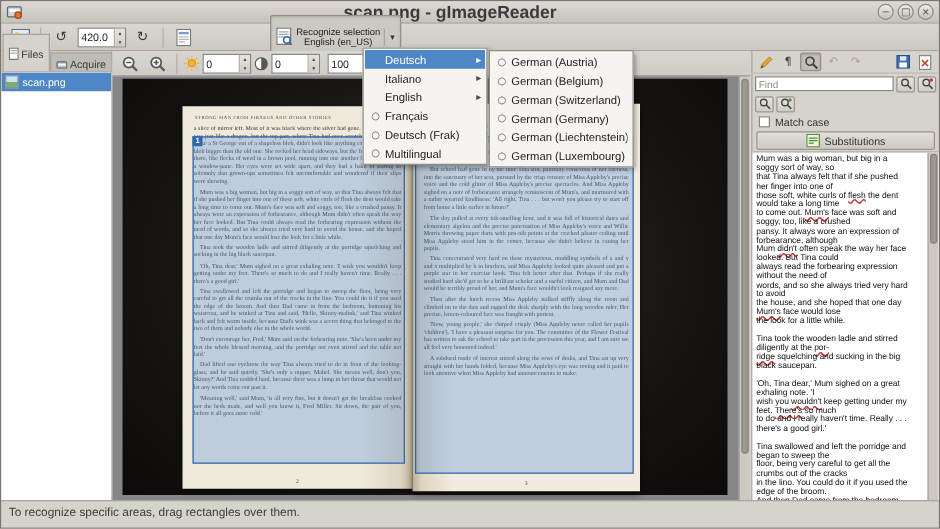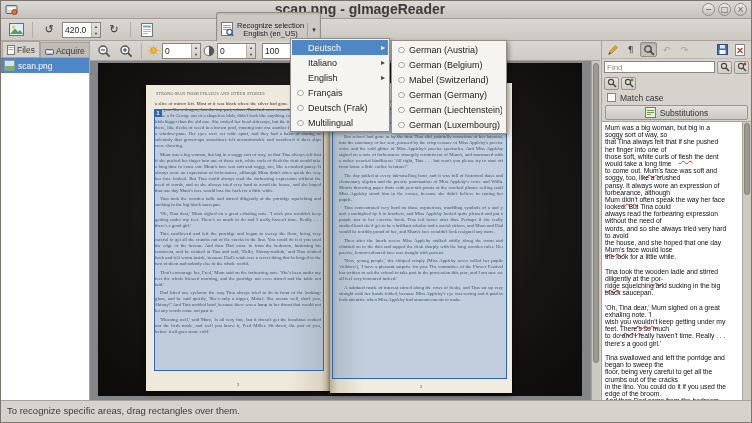--- a/index.html
+++ b/index.html
@@ -22,21 +22,21 @@
   .spinbtns{width:9px;border-left:1px solid #b5b1aa;display:flex;flex-direction:column;background:linear-gradient(#e6e3de,#d0ccc6);}
   .spinbtns span{flex:1;font-size:4px;line-height:7px;text-align:center;color:#444;}
   .recbtn{margin-left:56px;height:36px;display:flex;align-items:center;gap:3px;padding:0 4px;border:1px solid #938f88;background:#ccc8c2;border-radius:2px;box-shadow:inset 0 1px 2px rgba(0,0,0,.12);}
   .rectext{font-size:7.5px;line-height:8px;text-align:center;color:#222;}
   .recarrow{font-size:7px;color:#333;border-left:1px solid #a8a49d;padding-left:4px;height:14px;display:flex;align-items:center;}
 
   
   .leftpane{position:absolute;left:0;top:40px;width:89px;bottom:22px;background:#d6d2cc;border-right:1px solid #a8a49d;}
   .tabbar{height:17px;display:flex;align-items:flex-end;background:#c6c2bc;border-bottom:1px solid #a8a49d;padding-left:1px;}
   .tab{font-size:8.5px;color:#3a3a3a;padding:2px 4px 1px;border:1px solid #a8a49d;border-bottom:none;background:#bfbbb5;display:flex;gap:2px;align-items:center;height:15px;}
-  .tab.active{background:#d6d2cc;height:16px;}
+  .tab.active{background:#d6d2cc;height:30px;}
   .filelist{position:absolute;left:0;top:17px;right:0;bottom:0;background:#fff;overflow:hidden;}
   .filerow{height:15px;display:flex;align-items:center;gap:3px;padding:0 3px;font-size:8.5px;color:#222;}
   .filerow.sel{background:#4f86c6;color:#fff;}
   .fthumb{width:11px;height:11px;background:#fff;border:1px solid #8f9aa8;background:linear-gradient(#cfe3f5 55%,#7fb069 55%);flex:0 0 auto;}
 
   .centerpane{position:absolute;left:89px;top:40px;width:510px;bottom:22px;background:#d6d2cc;}
   .toolbar2{height:20px;display:flex;align-items:center;gap:2px;padding:0 4px;border-bottom:1px solid #a8a49d;background:linear-gradient(#d9d6d1,#cfcbc5);}
   .tbtn2{width:20px;height:18px;display:flex;align-items:center;justify-content:center;background:none;border:none;padding:0;}
   .canvas{position:absolute;left:0;top:20px;right:0;bottom:0;background:#85868a;overflow:hidden;}
   .photo{position:absolute;left:8px;top:2px;width:484px;height:333px;background:radial-gradient(ellipse at 50% 45%,#3a3733,#171513 62%,#0c0b0a);}
@@ -397,21 +397,21 @@
       <div class="mitem">
         <span class="mind">○</span>
         <span class="mlab">German (Austria)</span>
       </div>
       <div class="mitem">
         <span class="mind">○</span>
         <span class="mlab">German (Belgium)</span>
       </div>
       <div class="mitem">
         <span class="mind">○</span>
-        <span class="mlab">Mabel (Switzerland)</span>
+        <span class="mlab">German (Switzerland)</span>
       </div>
       <div class="mitem">
         <span class="mind">○</span>
         <span class="mlab">German (Germany)</span>
       </div>
       <div class="mitem">
         <span class="mind">○</span>
         <span class="mlab">German (Liechtenstein)</span>
       </div>
       <div class="mitem">

